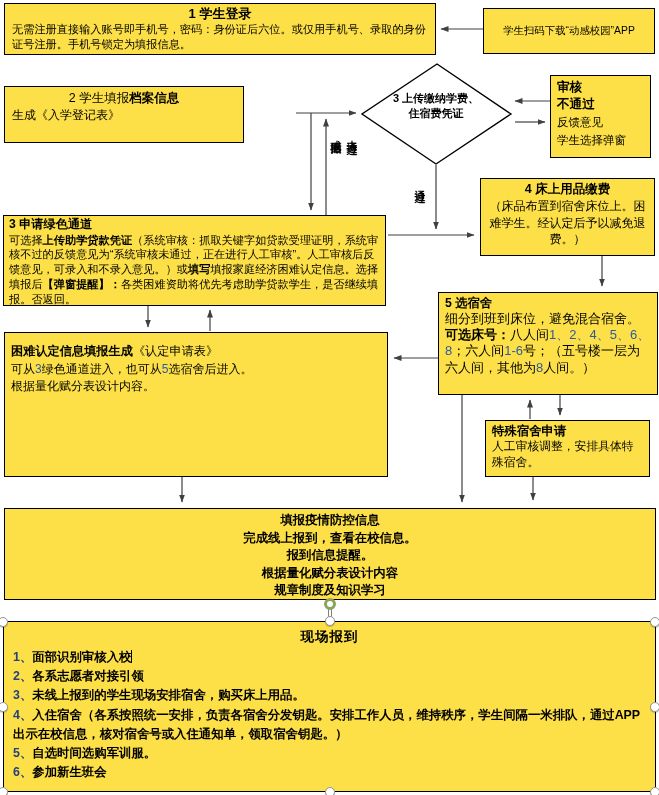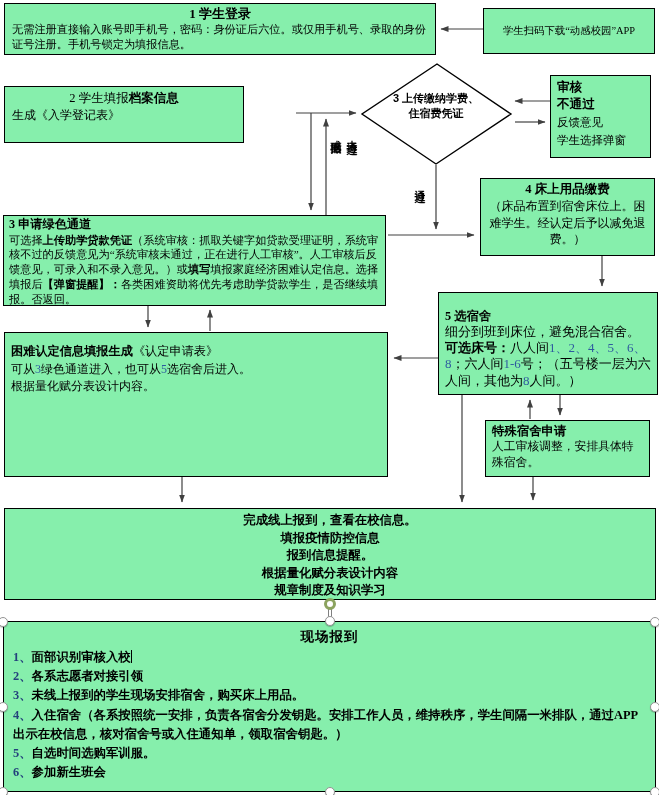--- a/index.html
+++ b/index.html
@@ -2,21 +2,21 @@
 <html><head>
 <meta charset="utf-8">
 <style>
   html,body{margin:0;padding:0;}
   body{
     width:659px;height:795px;position:relative;overflow:hidden;
     background:#fff;color:#000;
     font-family:"Liberation Sans","DejaVu Sans",sans-serif;
   }
   .abs{position:absolute;}
-  .bx{position:absolute;background:#86efac;border:1.5px solid #000;box-sizing:border-box;font-family:Liberation Serif, serif;}
+  .bx{position:absolute;background:#fde047;border:1.5px solid #000;box-sizing:border-box;}
   .ttl{font-weight:bold;text-align:center;}
   .b{font-weight:bold;}
   .blue{color:#2e5b9f;}
   .num{color:#24427c;}
   .vlabel{writing-mode:vertical-rl;letter-spacing:2px;font-weight:bold;font-size:11px;line-height:13px;}
   svg.overlay{position:absolute;left:0;top:0;z-index:3;}
   .bx{z-index:2;}
   .lbl{z-index:4;}
   .hdl{position:absolute;width:10px;height:10px;border-radius:50%;background:#fff;
        border:1px solid #949494;box-shadow:0 1px 1px rgba(0,0,0,.25);box-sizing:border-box;z-index:6;}
@@ -58,21 +58,21 @@
   <div style="font-size:11.2px;line-height:14.8px;">
     <span>可选择</span><span class="b">上传助学贷款凭证</span><span>（系统审核：抓取关键字如贷款受理证明，系统审核不过的反馈意见为“系统审核未通过，正在进行人工审核”。人工审核后反馈意见，可录入和不录入意见。）或</span><span class="b">填写</span><span>填报家庭经济困难认定信息。选择填报后</span><span class="b">【弹窗提醒】：</span><span>各类困难资助将优先考虑助学贷款学生，是否继续填报。否返回。</span>
   </div>
 </div>
 
 <div class="bx" style="left:480px;top:178px;width:175px;height:78px;padding:2px 4px;text-align:center;">
   <div class="ttl" style="font-size:12.5px;line-height:17px;">4 床上用品缴费</div>
   <div style="font-size:12px;line-height:16.5px;">（床品布置到宿舍床位上。困难学生。经认定后予以减免退费。）</div>
 </div>
 
-<div class="bx" style="left:438px;top:292px;width:220px;height:103px;padding:15px 6px;">
+<div class="bx" style="left:438px;top:292px;width:220px;height:103px;padding:2px 6px;">
   <div class="b" style="font-size:12.3px;line-height:16px;">5 选宿舍</div>
   <div style="font-size:13px;line-height:16.2px;">
     <span>细分到班到床位，避免混合宿舍。</span><br>
     <span class="b">可选床号：</span><span>八人间</span><span class="blue">1、2、4、5、6、8</span><span>；六人间</span><span class="blue">1-6</span><span>号；（五号楼一层为六人间，其他为</span><span class="blue">8</span><span>人间。）</span>
   </div>
 </div>
 
 <div class="bx" style="left:4px;top:332px;width:384px;height:145px;padding:3px 6px;">
   <div style="font-size:12.2px;line-height:17.5px;margin-top:7px;">
     <span class="b">困难认定信息填报生成</span><span>《认定申请表》</span>
@@ -82,22 +82,22 @@
   </div>
   <div style="font-size:12px;line-height:17.5px;">根据量化赋分表设计内容。</div>
 </div>
 
 <div class="bx" style="left:485px;top:420px;width:165px;height:57px;padding:2px 6px;">
   <div class="b" style="font-size:12.4px;line-height:16px;">特殊宿舍申请</div>
   <div style="font-size:11.8px;line-height:15.5px;">人工审核调整，安排具体特殊宿舍。</div>
 </div>
 
 <div class="bx" style="left:4px;top:508px;width:652px;height:92px;padding-top:3px;text-align:center;">
+  <div class="b" style="font-size:12.4px;line-height:17.6px;">填报疫情防控信息</div>
   <div class="b" style="font-size:12.4px;line-height:17.6px;">完成线上报到，查看在校信息。</div>
-  <div class="b" style="font-size:12.4px;line-height:17.6px;">填报疫情防控信息</div>
   <div class="b" style="font-size:12.4px;line-height:17.6px;">报到信息提醒。</div>
   <div class="b" style="font-size:12.4px;line-height:17.6px;">根据量化赋分表设计内容</div>
   <div class="b" style="font-size:12.4px;line-height:17.6px;">规章制度及知识学习</div>
 </div>
 
 <div class="bx" style="left:3px;top:621px;width:653px;height:171px;padding:3px 9px;">
   <div class="ttl" style="font-size:13.5px;line-height:23px;letter-spacing:1px;">现场报到</div>
   <div class="item">
     <span class="num">1、</span><span>面部识别审核入校</span><span class="cursor"></span>
   </div>

